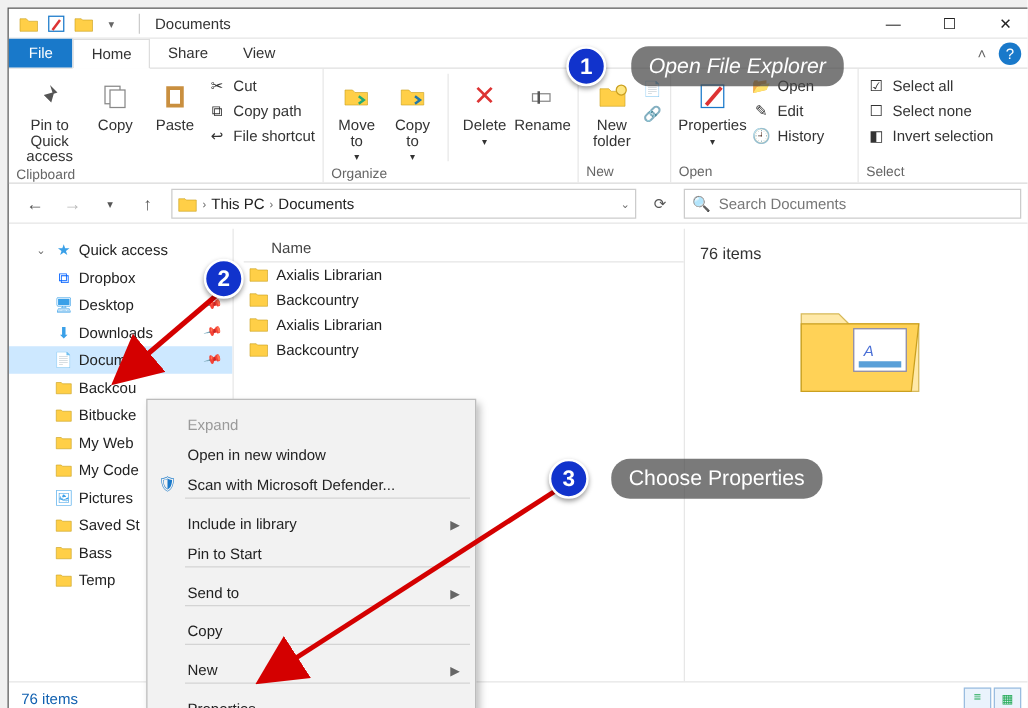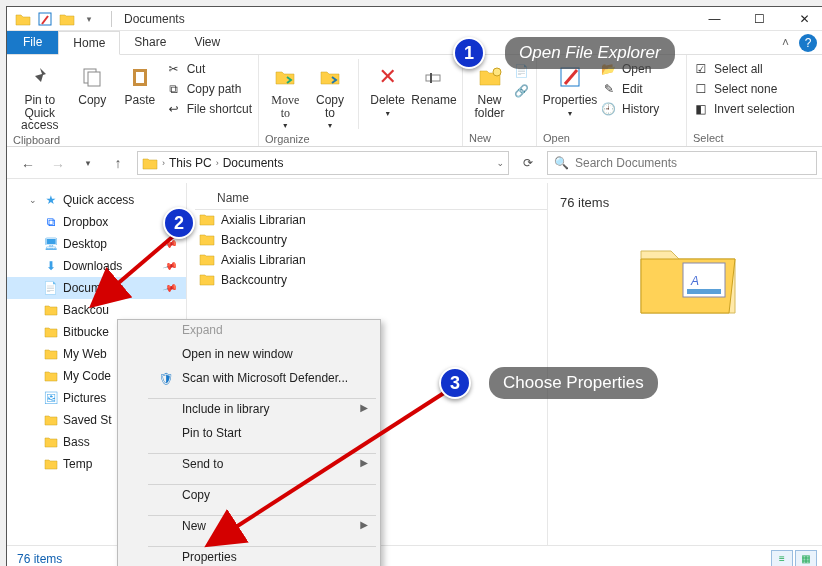--- a/index.html
+++ b/index.html
@@ -56,21 +56,21 @@
   .fr-ico { width: 16px; height: 16px; display: inline-flex; }
   .preview-pane { width: 280px; border-left: 1px solid #e7e7e7; padding: 12px; display: flex; flex-direction: column; align-items: center; gap: 18px; }
   .preview-count { align-self: flex-start; font-size: 13px; color: #333; }
   .preview-folder { width: 120px; height: 100px; display: flex; align-items: center; justify-content: center; }
   
   .status { position: absolute; bottom: 0; left: 0; right: 0; height: 26px; border-top: 1px solid #e5e5e5; display: flex; align-items: center; padding: 0 10px; font-size: 12px; color: #1060b0; }
   .status .view-icons { margin-left: auto; display: flex; gap: 2px; }
   .vbtn { width: 22px; height: 18px; border: 1px solid #9abde0; background: #eaf3fc; display: flex; align-items: center; justify-content: center; font-size: 10px; color: #2a5; }
   
   .ctx-menu { position: absolute; left: 110px; top: 312px; width: 264px; background: #f2f2f2; border: 1px solid #bcbcbc; box-shadow: 3px 3px 6px rgba(0,0,0,0.25); padding: 3px 2px; z-index: 50; }
-  .ctx-item { display: flex; align-items: flex-start; height: 24px; padding: 0 10px 0 30px; font-size: 12px; color: #222; position: relative; margin-left: 32px; }
+  .ctx-item { display: flex; align-items: flex-end; height: 24px; padding: 0 10px 0 30px; font-size: 12px; color: #222; position: relative; }
   .ctx-item.disabled { color: #9a9a9a; }
   .ctx-item .sub { margin-left: auto; color: #666; font-size: 10px; }
   .ctx-item .lead-ico { position: absolute; left: 6px; width: 16px; height: 16px; display: inline-flex; align-items: center; justify-content: center; }
   .ctx-sep { height: 1px; background: #d4d4d4; margin: 3px 2px 3px 28px; }
   
   .bubble { position: absolute; width: 32px; height: 32px; border-radius: 50%; background: #1133cc; border: 2px solid #fff; box-shadow: 0 2px 4px rgba(0,0,0,0.4); color: #fff; font-weight: bold; font-size: 18px; display: flex; align-items: center; justify-content: center; z-index: 80; }
   .callout { position: absolute; padding: 6px 14px; border-radius: 14px; background: rgba(70,70,70,0.72); color: #fff; font-size: 17px; z-index: 80; white-space: nowrap; }
   .arrow-svg { position: absolute; z-index: 70; pointer-events: none; }
   
   .folder-y { fill: #ffcf47; stroke: #caa020; stroke-width: .5; }
@@ -171,21 +171,21 @@
 
     <div class="group" style="width:204px;">
       <div class="group-main">
         <div class="big-btn narrow">
           <span class="ico24">
               <svg width="22" height="22">
                 <path class="folder-y" d="M2 6h6l2 2h10v10H2z"></path>
                 <path d="M13 11l4 3-4 3" fill="none" stroke="#2a7" stroke-width="2"></path>
               </svg>
             </span>
-          <span style="white-space:pre-line;font-family:Liberation Serif, serif;">Move
+          <span style="white-space:pre-line;">Move
 to</span>
             <span style="font-size:8px;">▾</span>
         </div>
         <div class="big-btn narrow">
           <span class="ico24">
               <svg width="22" height="22">
                 <path class="folder-y" d="M2 6h6l2 2h10v10H2z"></path>
                 <path d="M13 11l4 3-4 3" fill="none" stroke="#27a" stroke-width="2"></path>
               </svg>
             </span>

